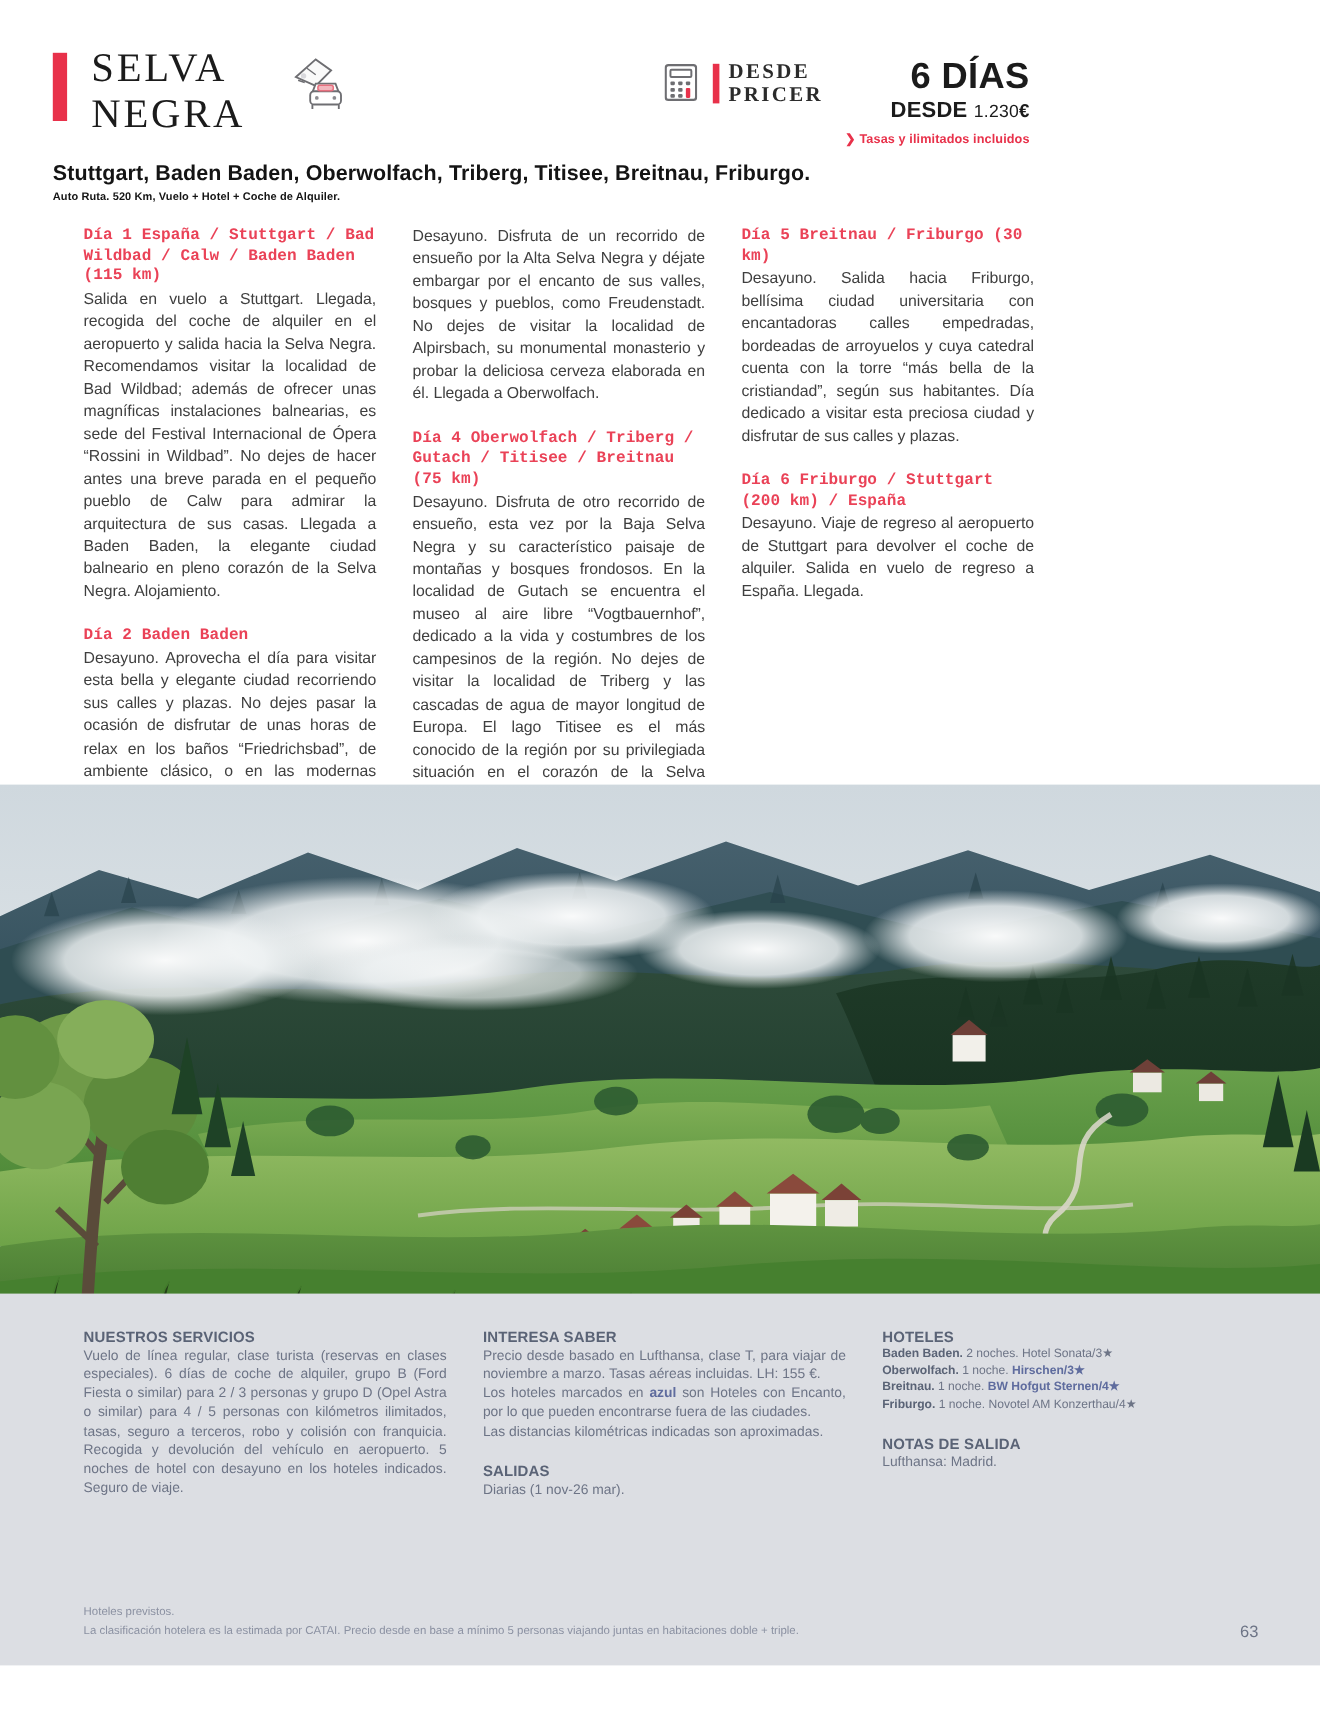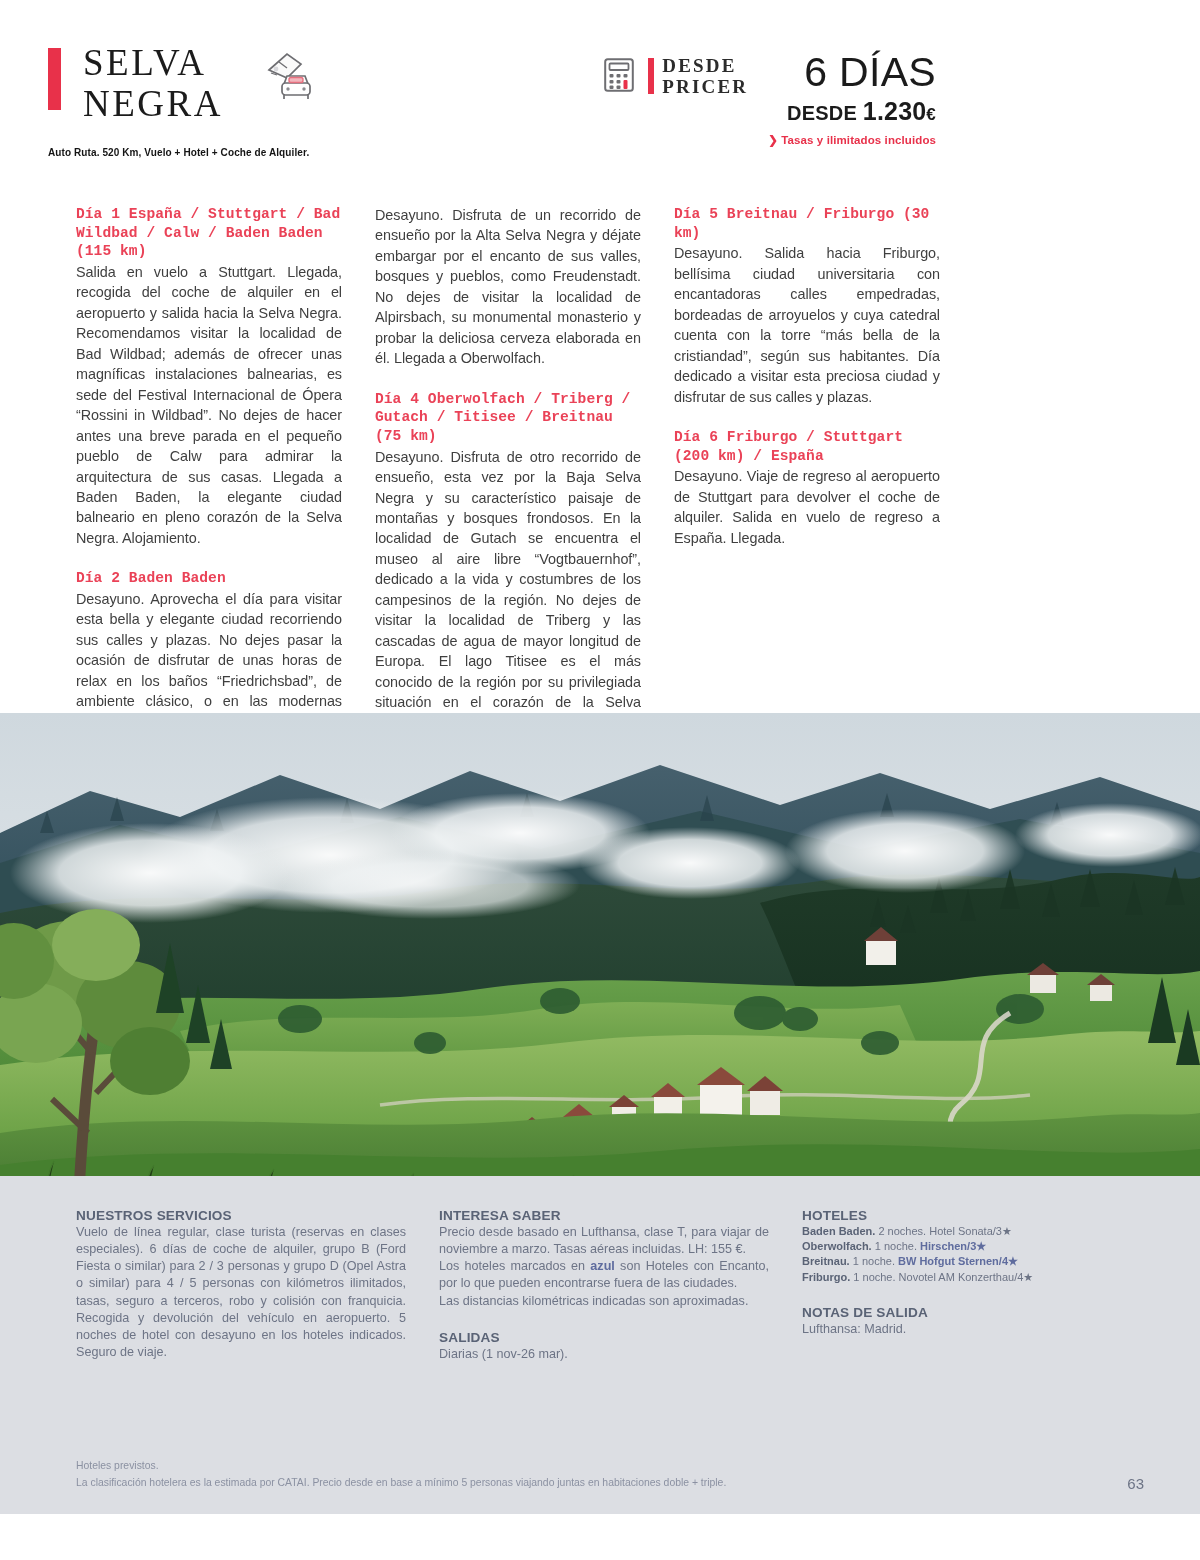--- a/index.html
+++ b/index.html
@@ -42,23 +42,23 @@
     display: flex; align-items: flex-start;
   }
   .calc-icon { margin-top: 6px; margin-right: 14px; }
   .tp-bar { width: 6px; height: 36px; background: #e8314a; margin-top: 6px; margin-right: 8px; }
   .tp-words {
     font-family: "Liberation Serif", serif;
     font-size: 19px; font-weight: 700; letter-spacing: 2.2px;
     color: #2b2b2b; line-height: 1.08; margin-top: 4px;
   }
   .price-right { margin-left: 20px; text-align: right; }
-  .days { font-size: 41px; font-weight: 400; color: #1b1b1b; letter-spacing: .3px; line-height: 1; }
+  .days { font-size: 33px; font-weight: 700; color: #1b1b1b; letter-spacing: .3px; line-height: 1; }
   .desde { font-size: 20px; font-weight: 600; color: #1b1b1b; margin-top: 4px; letter-spacing: .2px; }
-  .desde .amt { font-size: 25px; font-weight: 700; }
+  .desde .amt { font-size: 16px; font-weight: 400; }
   .desde .eur { font-size: 17px; font-weight: 700; }
   .tasas { font-size: 11.5px; color: #e8314a; font-weight: 600; margin-top: 7px; letter-spacing: .1px; }
 
   
   .itinerary {
     position: absolute; top: 205px; left: 0; right: 0;
     display: flex; gap: 0; padding: 0 48px 0 76px;
   }
   .col { width: 330px; margin-right: 33px; }
   .col:last-child { margin-right: 0; }
@@ -131,20 +131,21 @@
             <rect x="32" y="29.5" width="14" height="5" rx="2" fill="#f2b6bd" stroke="#e8707f" stroke-width="1.4"></rect>
             <circle cx="31" cy="41" r="1.7" fill="#8c8c90"></circle>
             <circle cx="47" cy="41" r="1.7" fill="#8c8c90"></circle>
             <path d="M27 47 L27 51 M51 47 L51 51" stroke="#6e6e72" stroke-width="1.7"></path>
           </g>
         </svg>
       </div>
     </div>
 
     <div class="subtitle-wrap">
+      <div class="subtitle">Stuttgart, Baden Baden, Oberwolfach, Triberg, Titisee, Breitnau, Friburgo.</div>
       <div class="subtitle2">Auto Ruta. 520 Km, Vuelo + Hotel + Coche de Alquiler.</div>
     </div>
 
     <div class="price-block">
       <div class="calc-icon">
         <svg width="30" height="34" viewBox="0 0 30 34">
           <rect x="1.2" y="1.2" width="27.6" height="31.6" rx="2.5" fill="#fff" stroke="#6e6e72" stroke-width="2"></rect>
           <rect x="5.5" y="5.5" width="19" height="6.5" rx="1" fill="#fff" stroke="#6e6e72" stroke-width="1.8"></rect>
           <g fill="#6e6e72">
             <rect x="5.5" y="16" width="4" height="3.4" rx="1"></rect>

